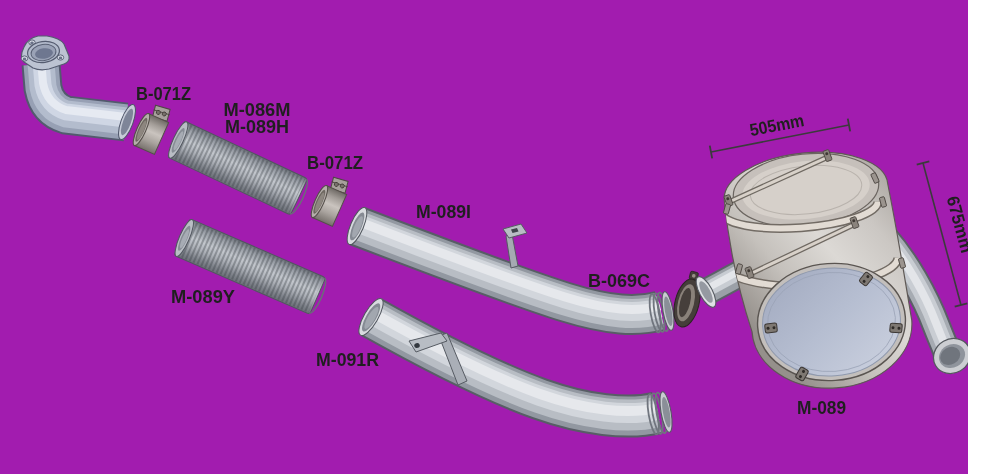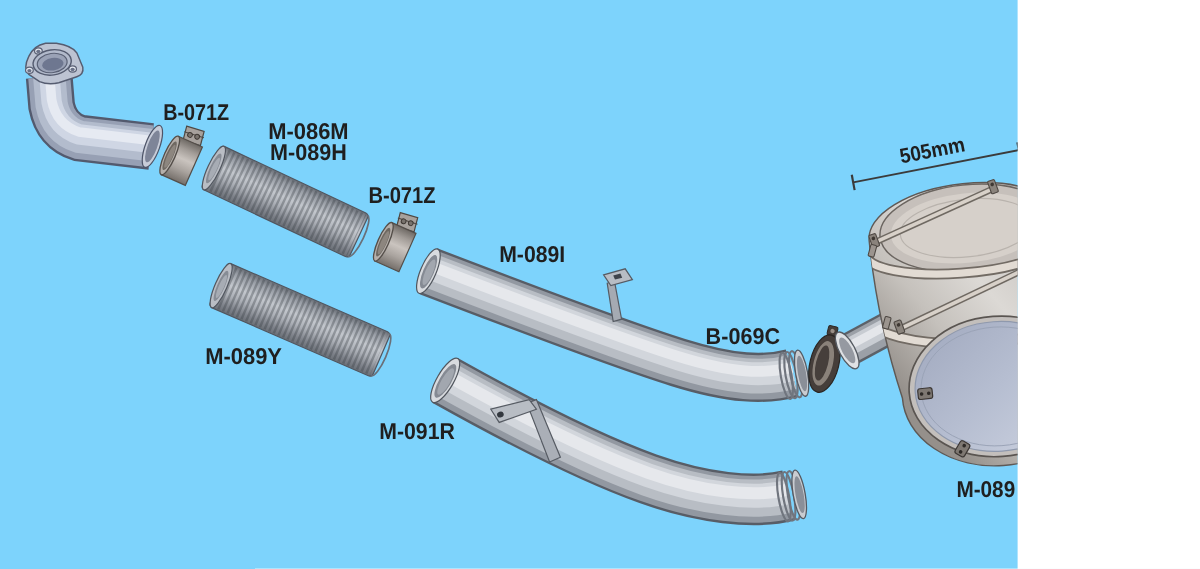--- a/index.html
+++ b/index.html
@@ -1,15 +1,15 @@
 <!DOCTYPE html>
 <html><head><meta charset="utf-8"><title>Exhaust diagram</title>
 <style>
 html,body{margin:0;padding:0;background:#ffffff;}
-#c{position:relative;width:848px;height:474px;overflow:hidden;background:#7dd3fc;}
+#c{position:relative;width:968px;height:474px;overflow:hidden;background:#a21caf;}
 </style></head>
 <body>
 <div id="c">
 <svg width="1000" height="474" viewBox="0 0 1000 474">
 <defs>
 <linearGradient id="gFlex" x1="0" y1="0" x2="0" y2="1">
  <stop offset="0" stop-color="#6b7078"></stop>
           <stop offset="0.16" stop-color="#9a9fa7"></stop>
  <stop offset="0.42" stop-color="#c3c7cd"></stop>
           <stop offset="0.62" stop-color="#adb1b8"></stop>

